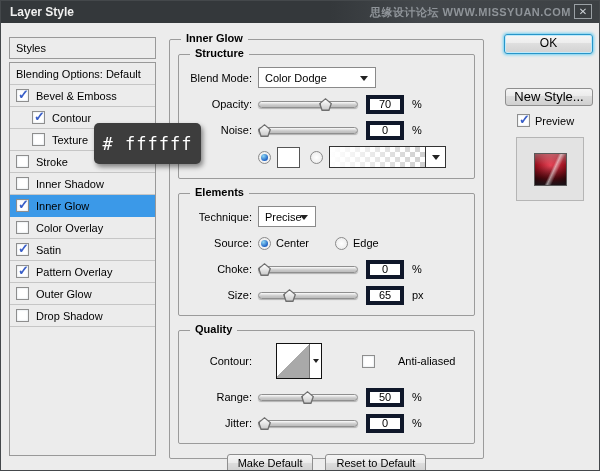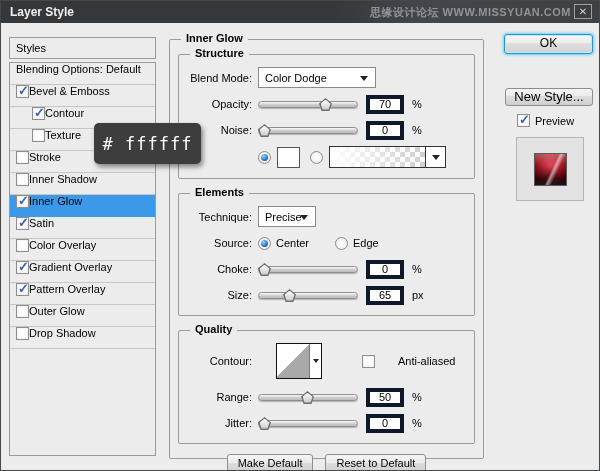--- a/index.html
+++ b/index.html
@@ -14,24 +14,24 @@
     display:flex; align-items:center; }
   .titlebar .title { color:#f0f0f0; font-weight:bold; font-size:12px; margin-left:9px; }
   .watermark { position:absolute; right:28px; top:4px; color:#8f9499; font-size:11px; font-weight:bold; letter-spacing:.5px; white-space:nowrap; }
   .closebtn { position:absolute; right:7px; top:3px; width:18px; height:15px; border:1px solid #9aa0a4;
     color:#cfd4d8; font-size:10px; line-height:13px; text-align:center; cursor:default; background:#3a3e41; }
 
   
   .styles-header { position:absolute; left:8px; top:36px; width:147px; height:22px;
     border:1px solid #999; display:flex; align-items:center; padding-left:6px; }
   .styles-list { position:absolute; left:8px; top:61px; width:147px; height:394px; border:1px solid #999; }
-  .srow { height:22px; display:flex; align-items:flex-start; border-bottom:1px solid #c6c6c6; padding-left:6px; }
+  .srow { height:22px; display:flex; align-items:center; border-bottom:1px solid #c6c6c6; padding-left:6px; }
   .srow.indent { padding-left:22px; }
   .srow.selected { background:#3b99e8; border-bottom-color:#3b99e8; }
-  .slabel { white-space:nowrap; }
+  .slabel { margin-left:7px; white-space:nowrap; }
   .srow.noCheck .slabel { margin-left:0; }
 
   
   .checkbox { width:13px; height:13px; background:#fff; border:1px solid #8e8e8e;
     box-shadow:inset 0 0 2px #cfd8dd; position:relative; flex:none; }
   .checkbox.checked::after { content:"✓"; position:absolute; left:1px; top:-3px;
     color:#3a5fc8; font-size:13px; font-weight:bold; }
 
   
   .radio { width:13px; height:13px; border:1px solid #8a8a8a; border-radius:50%;
@@ -153,30 +153,26 @@
     </div>
     <div class="srow">
       <span class="checkbox"></span>
       <span class="slabel">Inner Shadow</span>
     </div>
     <div class="srow selected">
       <span class="checkbox checked"></span>
       <span class="slabel">Inner Glow</span>
     </div>
     <div class="srow">
+      <span class="checkbox"></span>
+      <span class="slabel">Color Overlay</span>
+    </div>
+    <div class="srow">
       <span class="checkbox checked"></span>
       <span class="slabel">Satin</span>
-    </div>
-    <div class="srow">
-      <span class="checkbox"></span>
-      <span class="slabel">Color Overlay</span>
-    </div>
-    <div class="srow">
-      <span class="checkbox checked"></span>
-      <span class="slabel">Gradient Overlay</span>
     </div>
     <div class="srow">
       <span class="checkbox checked"></span>
       <span class="slabel">Pattern Overlay</span>
     </div>
     <div class="srow">
       <span class="checkbox"></span>
       <span class="slabel">Outer Glow</span>
     </div>
     <div class="srow">

